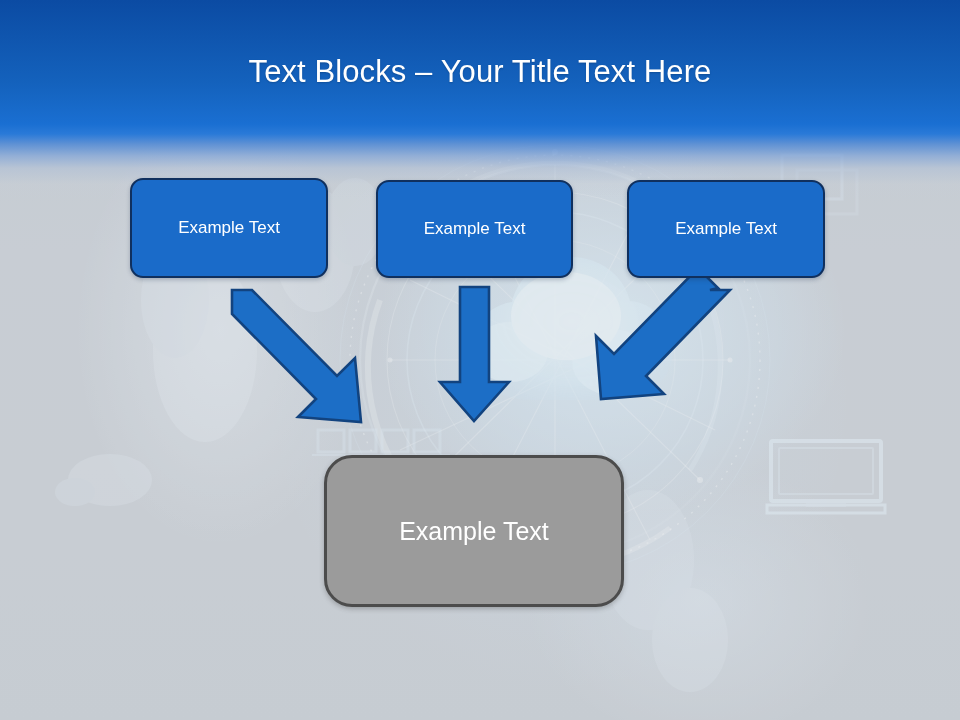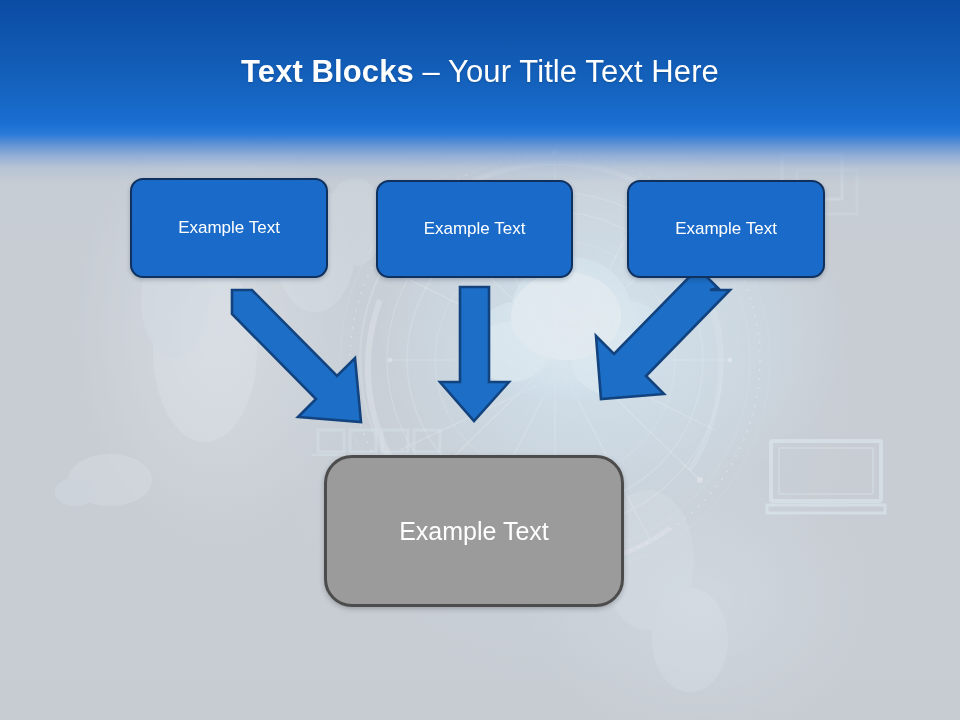--- a/index.html
+++ b/index.html
@@ -63,21 +63,21 @@
     left: 0; top: 52px;
     width: 960px;
     text-align: center;
     color: #ffffff;
     font-size: 31px;
     line-height: 40px;
     letter-spacing: 0.1px;
     white-space: nowrap;
     text-shadow: 0 1px 2px rgba(0,0,0,0.18);
   }
-  .page-title .strong { font-weight: 700; }
+  .page-title .strong { font-weight: 400; }
   .page-title .light  { font-weight: 400; }
 
   
   .box-blue {
     position: absolute;
     box-sizing: border-box;
     background: #1a6bc9;
     border: 2.5px solid #10305e;
     border-radius: 13px;
     color: #ffffff;

